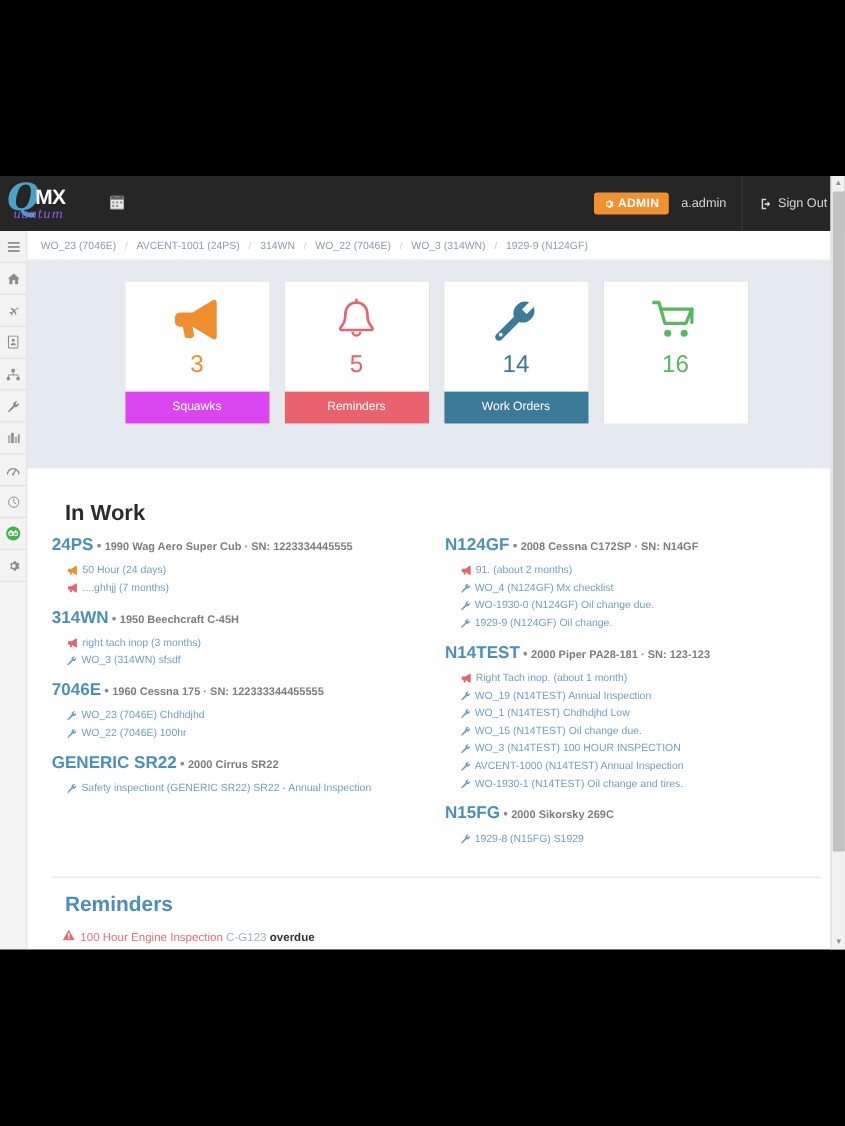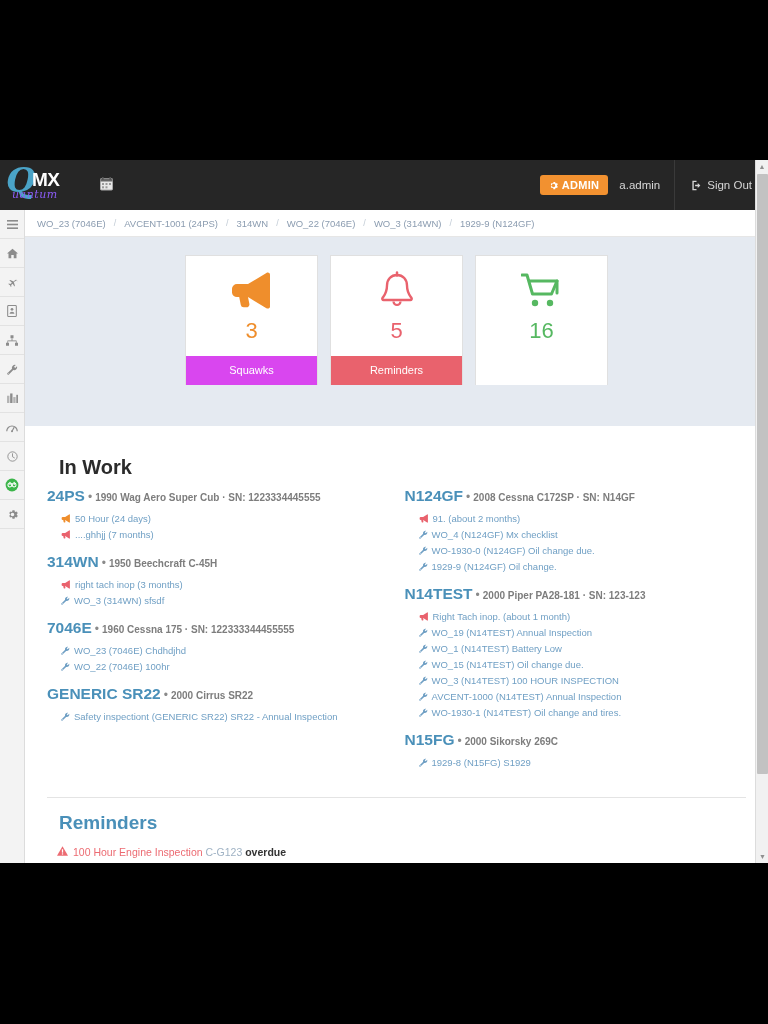--- a/index.html
+++ b/index.html
@@ -418,20 +418,29 @@
               <svg width="40" height="40" viewBox="0 0 40 40">
                   <path d="M20 4c-6 0-10 4.5-10 10.5 0 7-2 9-4.5 12.5-.6.9 0 2 1.1 2h26.8c1.1 0 1.7-1.1 1.1-2C32 23.5 30 21.5 30 14.5 30 8.5 26 4 20 4z" fill="none" stroke="#e9626d" stroke-width="2.4"></path>
                   <path d="M20 1.5v3" stroke="#e9626d" stroke-width="2.4" stroke-linecap="round"></path>
                   <path d="M16.5 30.5a3.5 3.5 0 0 0 7 0" fill="none" stroke="#e9626d" stroke-width="2.2"></path>
                 </svg>
             </div>
             <div class="stat-num" style="color:#e9626d">5</div>
             <div class="stat-label" style="background:#e9626d">Reminders</div>
           </div>
 
+          <div class="stat-card">
+            <div class="stat-icon">
+              <svg width="40" height="40" viewBox="0 0 16 16">
+                  <path fill="#3b7a99" d="M14.5 3.2l-2.6 2.6-1.7-1.7 2.6-2.6a4.3 4.3 0 0 0-5.5 5.3L1.2 12.9a1.4 1.4 0 1 0 1.9 1.9l6.1-6.1a4.3 4.3 0 0 0 5.3-5.5zM2.5 14a.7.7 0 1 1 0-1.4.7.7 0 0 1 0 1.4z"></path>
+                </svg>
+            </div>
+            <div class="stat-num" style="color:#3b7a99">14</div>
+            <div class="stat-label" style="background:#3b7a99">Work Orders</div>
+          </div>
 
           <div class="stat-card">
             <div class="stat-icon">
               <svg width="42" height="38" viewBox="0 0 42 38">
                   <path d="M1 3h5l5.5 19h19L36 9H9" fill="none" stroke="#56b861" stroke-width="3" stroke-linecap="round" stroke-linejoin="round"></path>
                   <path d="M36 9v12" stroke="#56b861" stroke-width="3" stroke-linecap="round"></path>
                   <circle cx="14" cy="31" r="3.2" fill="#56b861"></circle>
                   <circle cx="29" cy="31" r="3.2" fill="#56b861"></circle>
                 </svg>
             </div>
@@ -568,21 +577,21 @@
                     </svg>
                   </span>
                   <a>WO_19 (N14TEST) Annual Inspection</a>
                 </div>
                 <div class="item">
                   <span class="ico">
                     <svg width="9" height="9" viewBox="0 0 16 16">
                       <path fill="#6f9fc4" d="M14.5 3.2l-2.6 2.6-1.7-1.7 2.6-2.6a4.3 4.3 0 0 0-5.5 5.3L1.2 12.9a1.4 1.4 0 1 0 1.9 1.9l6.1-6.1a4.3 4.3 0 0 0 5.3-5.5zM2.5 14a.7.7 0 1 1 0-1.4.7.7 0 0 1 0 1.4z"></path>
                     </svg>
                   </span>
-                  <a>WO_1 (N14TEST) Battery Low</a>
+                  <a>WO_1 (N14TEST) Chdhdjhd Low</a>
                 </div>
                 <div class="item">
                   <span class="ico">
                     <svg width="9" height="9" viewBox="0 0 16 16">
                       <path fill="#6f9fc4" d="M14.5 3.2l-2.6 2.6-1.7-1.7 2.6-2.6a4.3 4.3 0 0 0-5.5 5.3L1.2 12.9a1.4 1.4 0 1 0 1.9 1.9l6.1-6.1a4.3 4.3 0 0 0 5.3-5.5zM2.5 14a.7.7 0 1 1 0-1.4.7.7 0 0 1 0 1.4z"></path>
                     </svg>
                   </span>
                   <a>WO_15 (N14TEST) Oil change due.</a>
                 </div>
                 <div class="item">

